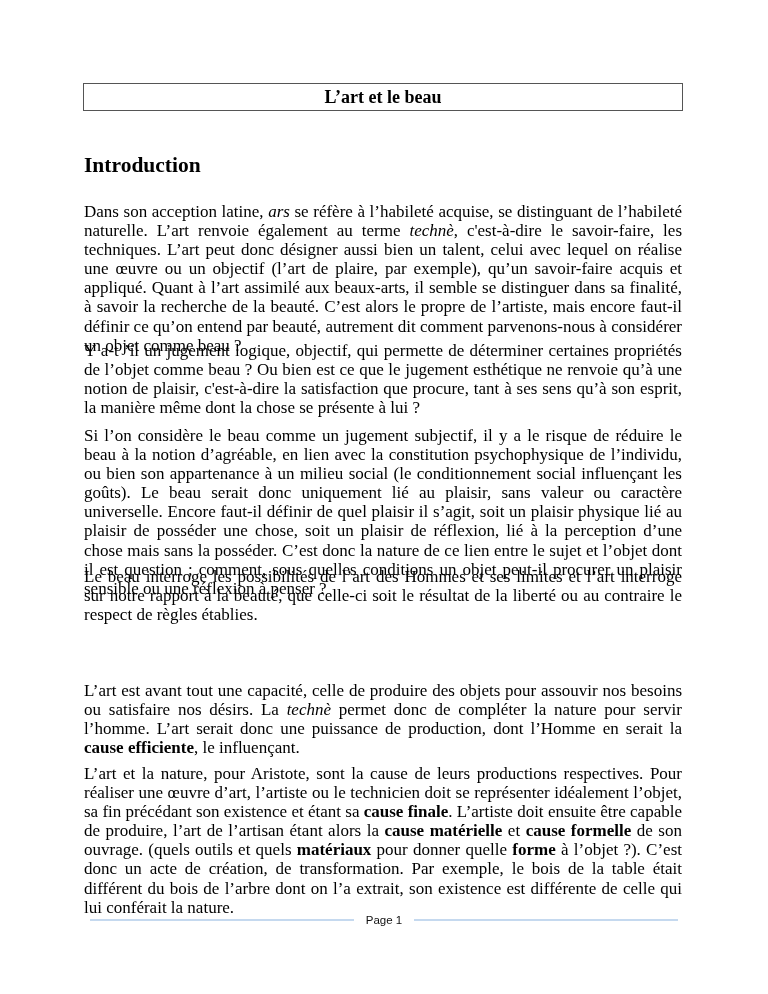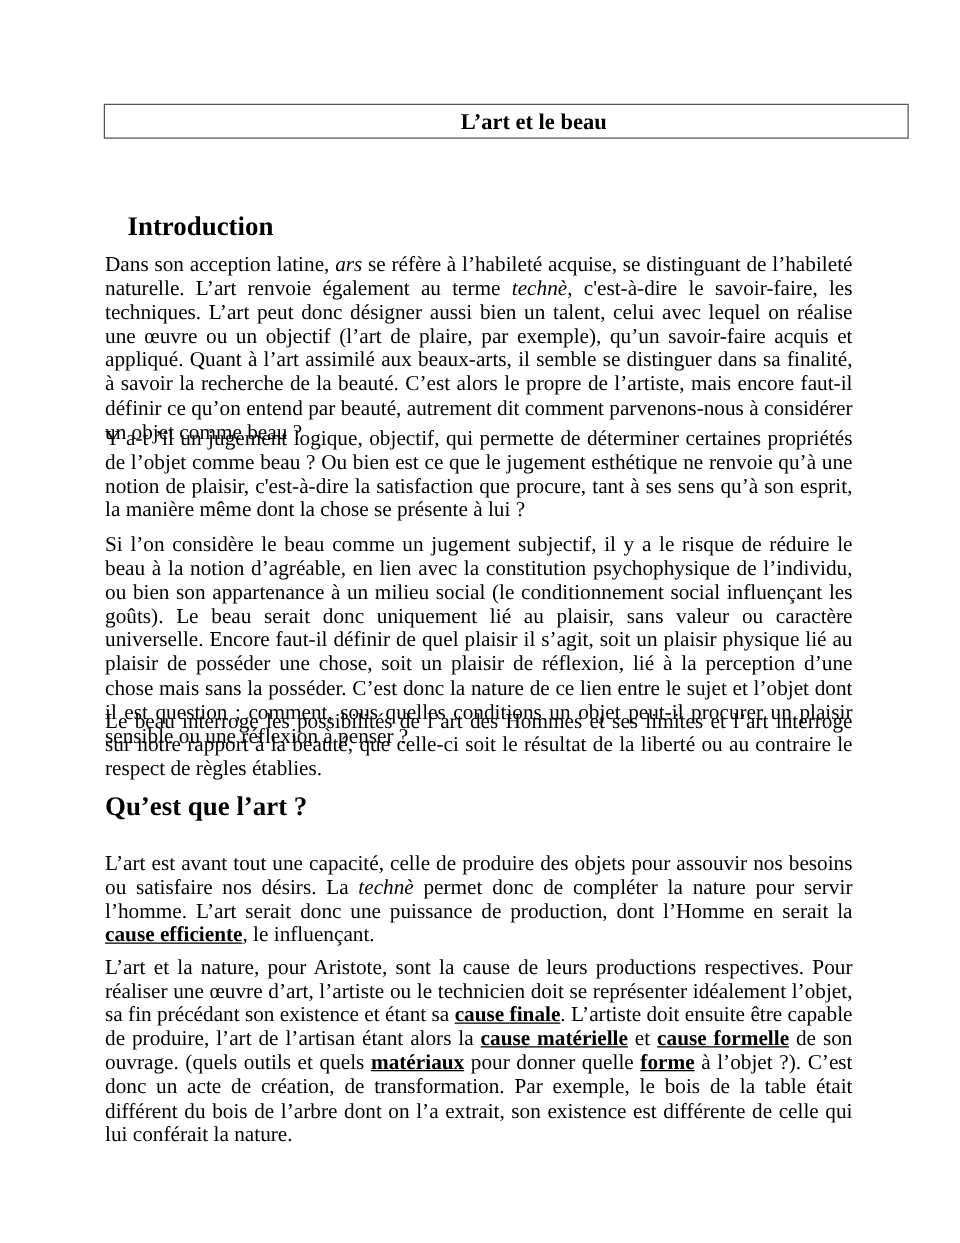--- a/index.html
+++ b/index.html
@@ -5,54 +5,58 @@
     html, body { margin: 0; padding: 0; background: #ffffff; }
     body {
       width: 768px; height: 994px; position: relative; overflow: hidden;
       font-family: "Liberation Serif", "DejaVu Serif", serif;
       color: #000;
     }
     .page { position: absolute; left: 0; top: 0; width: 768px; height: 994px; background: #fff; }
     .title-box {
       position: absolute; left: 83px; top: 83px; width: 598px; height: 26px;
       border: 1px solid #555; box-sizing: content-box;
-      text-align: center; font-weight: bold; font-size: 18px; line-height: 26px; padding-left: 44px;
+      text-align: center; font-weight: bold; font-size: 18px; line-height: 26px;
     }
     .h1 {
       position: absolute; left: 84px; font-weight: bold; font-size: 21.5px; line-height: 26px; margin: 0;
     }
     .para {
       position: absolute; left: 84px; width: 598px; margin: 0;
       font-size: 17px; line-height: 19.1px; text-align: justify;
     }
     .para i { font-style: italic; }
-    .para b { font-weight: bold; text-decoration: underline; }
+    .para b { font-weight: bold; }
     .footer {
       position: absolute; left: 90px; top: 910px; width: 588px; height: 20px;
       display: flex; align-items: center;
     }
     .footer-line { flex: 1; height: 1.5px; background: #c5d9ef; }
     .footer-text {
       font-family: "Liberation Sans", "DejaVu Sans", sans-serif; font-size: 11.5px;
       padding: 0 12px; color: #111;
     }
   </style>
 </head>
 <body>
 
 <div class="page">
 
   <div class="title-box">L’art et le beau</div>
 
-  <h1 class="h1" style="top:168px;margin-left:18px;">Introduction</h1>
+  <h1 class="h1" style="top:152px;">Introduction</h1>
 
   <p class="para" style="top:202px;"><span>Dans son acception latine, </span><i>ars</i><span> se réfère à l’habileté acquise, se distinguant de l’habileté naturelle. L’art renvoie également au terme </span><i>technè</i><span>, c'est-à-dire le savoir-faire, les techniques. L’art peut donc désigner aussi bien un talent, celui avec lequel on réalise une œuvre ou un objectif (l’art de plaire, par exemple), qu’un savoir-faire acquis et appliqué. Quant à l’art assimilé aux beaux-arts, il semble se distinguer dans sa finalité, à savoir la recherche de la beauté. C’est alors le propre de l’artiste, mais encore faut-il définir ce qu’on entend par beauté, autrement dit comment parvenons-nous à considérer un objet comme beau ?</span></p>
   <p class="para" style="top:341px;"><span>Y a-t ’il un jugement logique, objectif, qui permette de déterminer certaines propriétés de l’objet comme beau ? Ou bien est ce que le jugement esthétique ne renvoie qu’à une notion de plaisir, c'est-à-dire la satisfaction que procure, tant à ses sens qu’à son esprit, la manière même dont la chose se présente à lui ?</span></p>
   <p class="para" style="top:426px;"><span>Si l’on considère le beau comme un jugement subjectif, il y a le risque de réduire le beau à la notion d’agréable, en lien avec la constitution psychophysique de l’individu, ou bien son appartenance à un milieu social (le conditionnement social influençant les goûts). Le beau serait donc uniquement lié au plaisir, sans valeur ou caractère universelle. Encore faut-il définir de quel plaisir il s’agit, soit un plaisir physique lié au plaisir de posséder une chose, soit un plaisir de réflexion, lié à la perception d’une chose mais sans la posséder. C’est donc la nature de ce lien entre le sujet et l’objet dont il est question ; comment, sous quelles conditions un objet peut-il procurer un plaisir sensible ou une réflexion à penser ?</span></p>
   <p class="para" style="top:567px;"><span>Le beau interroge les possibilités de l’art des Hommes et ses limites et l’art interroge sur notre rapport à la beauté, que celle-ci soit le résultat de la liberté ou au contraire le respect de règles établies.</span></p>
 
-  <h1 class="h1" style="top:632px;">Qu’est que l’art ?</h1>
 
   <p class="para" style="top:681px;"><span>L’art est avant tout une capacité, celle de produire des objets pour assouvir nos besoins ou satisfaire nos désirs. La </span><i>technè</i><span> permet donc de compléter la nature pour servir l’homme. L’art serait donc une puissance de production, dont l’Homme en serait la </span><b>cause efficiente</b><span>, le influençant.</span></p>
   <p class="para" style="top:764px;"><span>L’art et la nature, pour Aristote, sont la cause de leurs productions respectives. Pour réaliser une œuvre d’art, l’artiste ou le technicien doit se représenter idéalement l’objet, sa fin précédant son existence et étant sa </span><b>cause finale</b><span>. L’artiste doit ensuite être capable de produire, l’art de l’artisan étant alors la </span><b>cause matérielle</b><span> et </span><b>cause formelle</b><span> de son ouvrage. (quels outils et quels </span><b>matériaux</b><span> pour donner quelle </span><b>forme</b><span> à l’objet ?). C’est donc un acte de création, de transformation. Par exemple, le bois de la table était différent du bois de l’arbre dont on l’a extrait, son existence est différente de celle qui lui conférait la nature.</span></p>
 
+  <div class="footer">
+    <div class="footer-line"></div>
+    <span class="footer-text">Page 1</span>
+    <div class="footer-line"></div>
+  </div>
 
 </div>
 
 </body></html>

